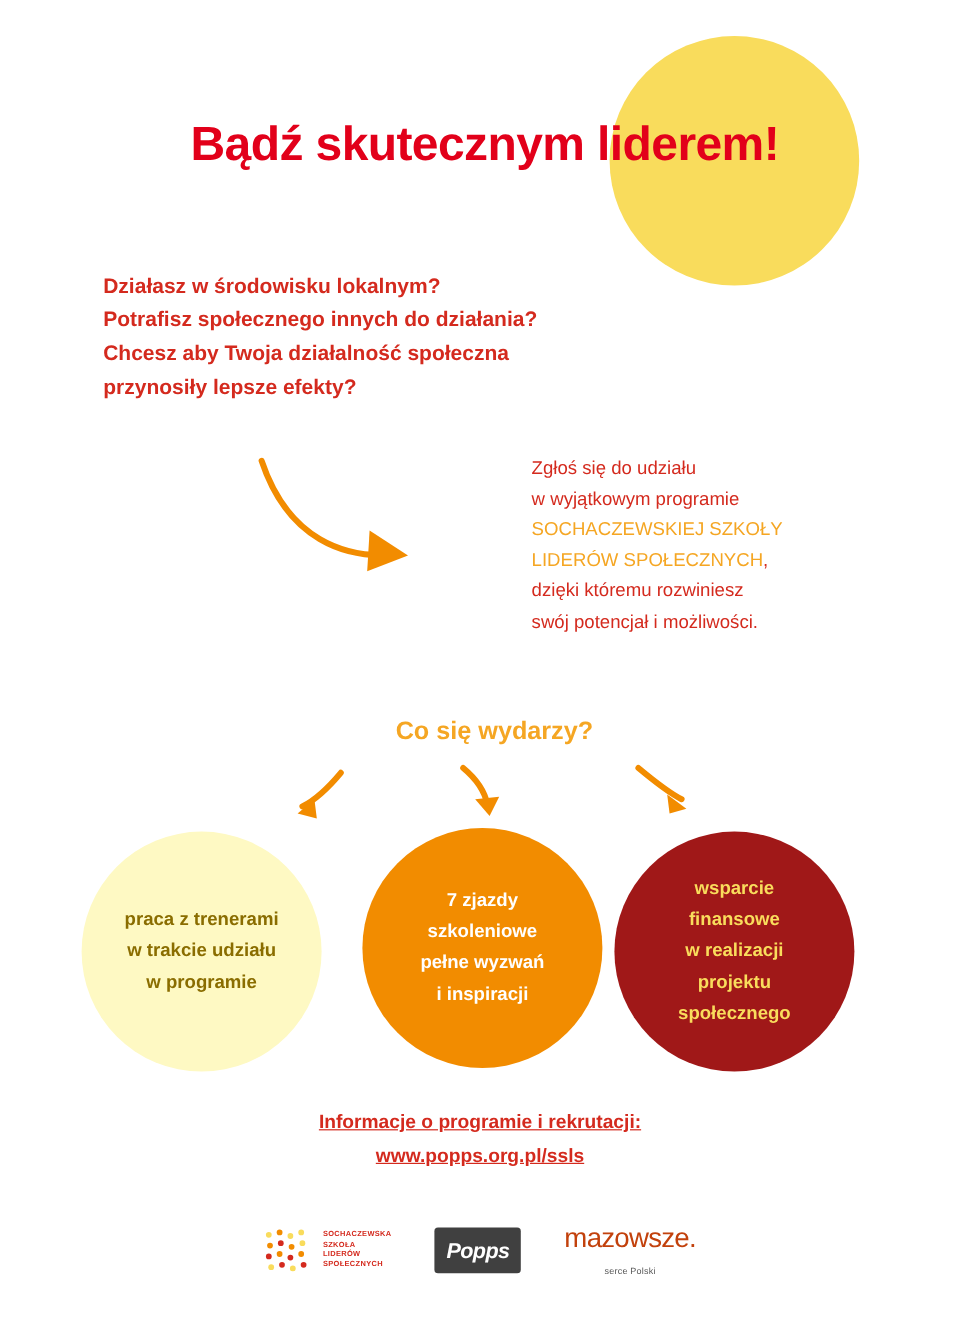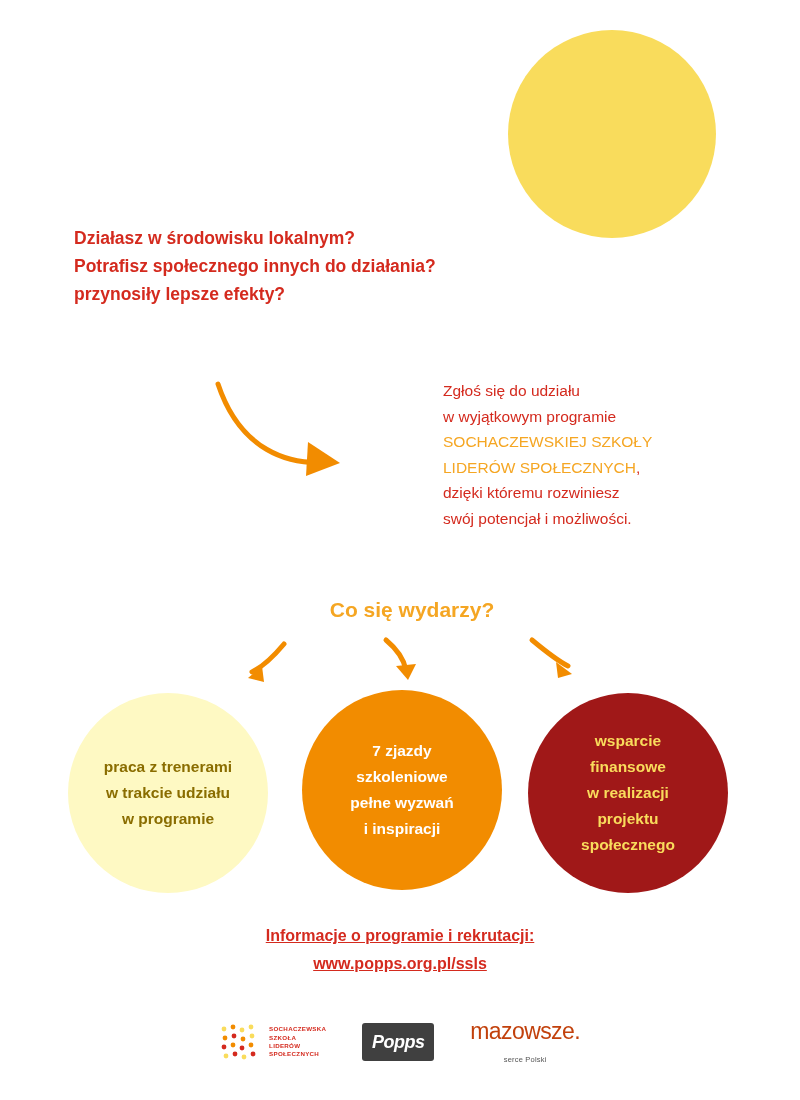--- a/index.html
+++ b/index.html
@@ -53,21 +53,21 @@
   .questions {
     position: absolute;
     left: 74px;
     top: 224px;
     z-index: 3;
     color: #d42a1e;
     font-size: 17.5px;
     font-weight: bold;
     line-height: 28px;
   }
-  .questions div { white-space: nowrap; }
+  .questions div { white-space: nowrap; margin-left: 12px; }
 
   
   .big-arrow {
     position: absolute;
     left: 210px;
     top: 378px;
     width: 160px;
     height: 100px;
     z-index: 3;
   }
@@ -143,21 +143,21 @@
     background: #fef9c3;
     color: #8a6d00;
   }
   .circle-2 {
     left: 302px;
     top: 0px;
     background: #f28c00;
     color: #ffffff;
   }
   .circle-3 {
-    left: 528px;
+    left: 512px;
     top: 3px;
     background: #a01818;
     color: #f9dc5c;
   }
   .circle span { display: block; }
 
   
   .info {
     position: absolute;
     left: 0;
@@ -231,24 +231,26 @@
     letter-spacing: 0.2px;
   }
 </style>
 </head>
 <body>
 
 <div class="poster">
 
   <div class="hero-circle"></div>
 
+  <div class="headline">Bądź skutecznym liderem!</div>
 
   <div class="questions">
     <div>Działasz w środowisku lokalnym?</div>
     <div>Potrafisz społecznego innych do działania?</div>
+    <div>Chcesz aby Twoja działalność społeczna</div>
     <div>przynosiły lepsze efekty?</div>
   </div>
 
   <svg class="big-arrow" viewBox="0 0 160 100">
     <path d="M8 6 C 30 72, 78 88, 120 84" stroke="#f28c00" stroke-width="5" fill="none" stroke-linecap="round"></path>
     <path d="M98 64 L130 85 L96 98 Z" fill="#f28c00"></path>
   </svg>
 
   <div class="invite">
     <span>Zgłoś się do udziału</span><br>

